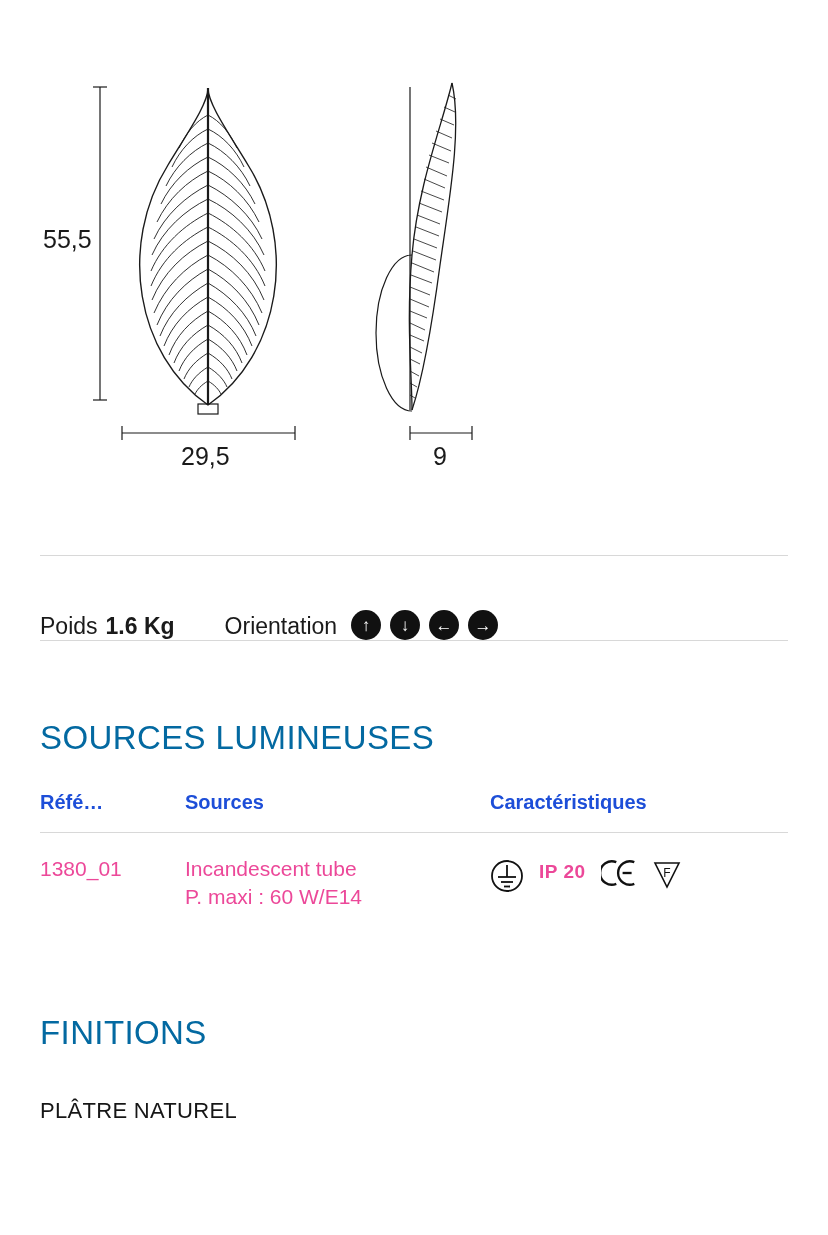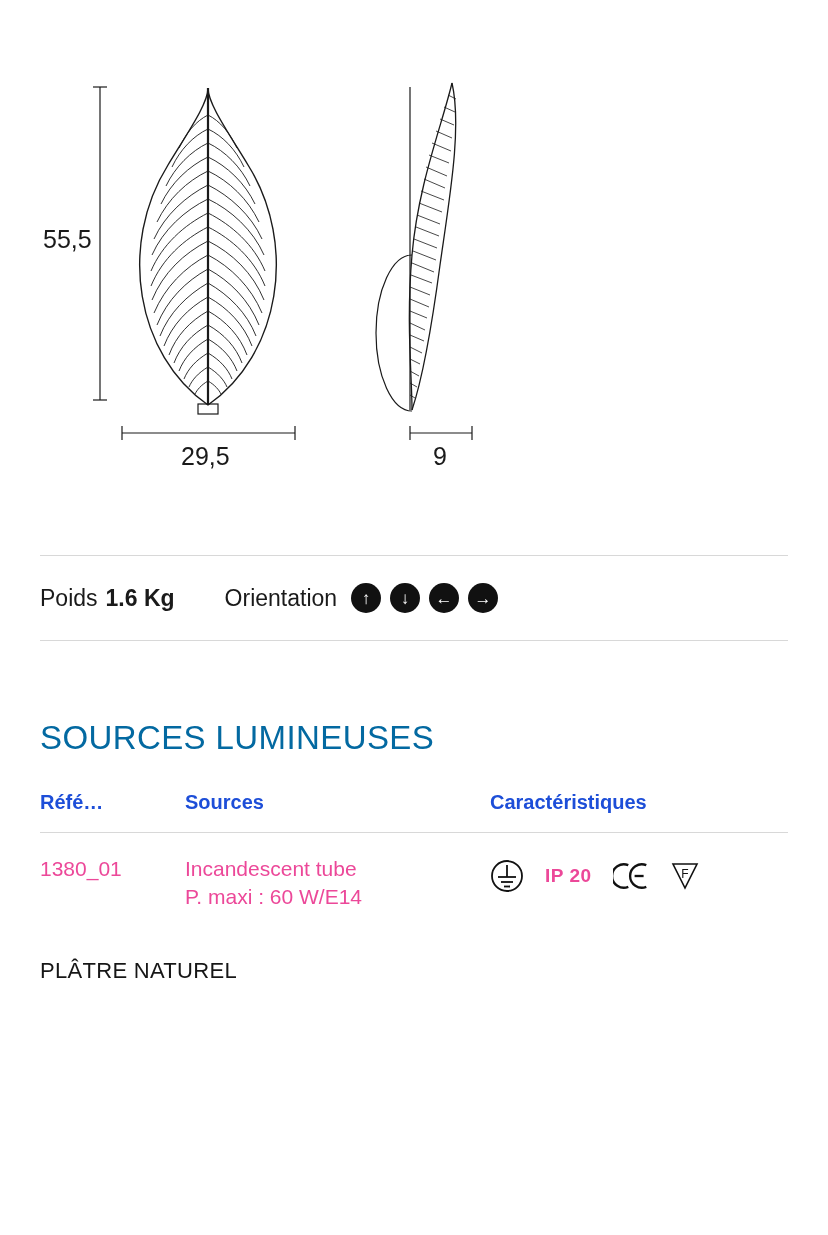--- a/index.html
+++ b/index.html
@@ -37,21 +37,21 @@
   
   .rule {
     height: 1px;
     background: #d8d8d8;
     width: 748px;
   }
 
   
   .specs-row {
     display: flex;
-    align-items: center;
+    align-items: flex-end;
     height: 84px;
     width: 748px;
   }
   .spec-label {
     font-size: 23px;
     color: #1a1a1a;
     font-weight: 400;
   }
   .spec-value {
     font-size: 23px;
@@ -119,22 +119,22 @@
     vertical-align: top;
     color: #ec4899;
     line-height: 1.35;
   }
   .col-ref { width: 145px; }
   .col-src { width: 305px; }
   .col-car { width: 298px; }
 
   .char-icons {
     display: flex;
-    align-items: center;
-    gap: 21px;
+    align-items: flex-start;
+    gap: 15px;
     padding-top: 4px;
   }
   .ic-earth { width: 34px; height: 34px; }
   .ic-ip {
     font-size: 19px;
     font-weight: bold;
     letter-spacing: 0.5px;
     font-family: "Liberation Sans", sans-serif;
   }
   .ic-ce { width: 36px; height: 28px; }
@@ -314,15 +314,16 @@
             <svg class="ic-f" viewBox="0 0 30 32">
               <path d="M3 4 L27 4 L15 28 Z" fill="none" stroke="#111" stroke-width="1.6"></path>
               <text x="15" y="18" font-family="Liberation Sans, sans-serif" font-size="12" text-anchor="middle" fill="#111">F</text>
             </svg>
           </div>
         </td>
       </tr>
     </tbody>
   </table>
 
+  <h2 class="section-title sec-finitions">FINITIONS</h2>
   <div class="sub-title">PLÂTRE NATUREL</div>
 
 </div>
 
 </body></html>

